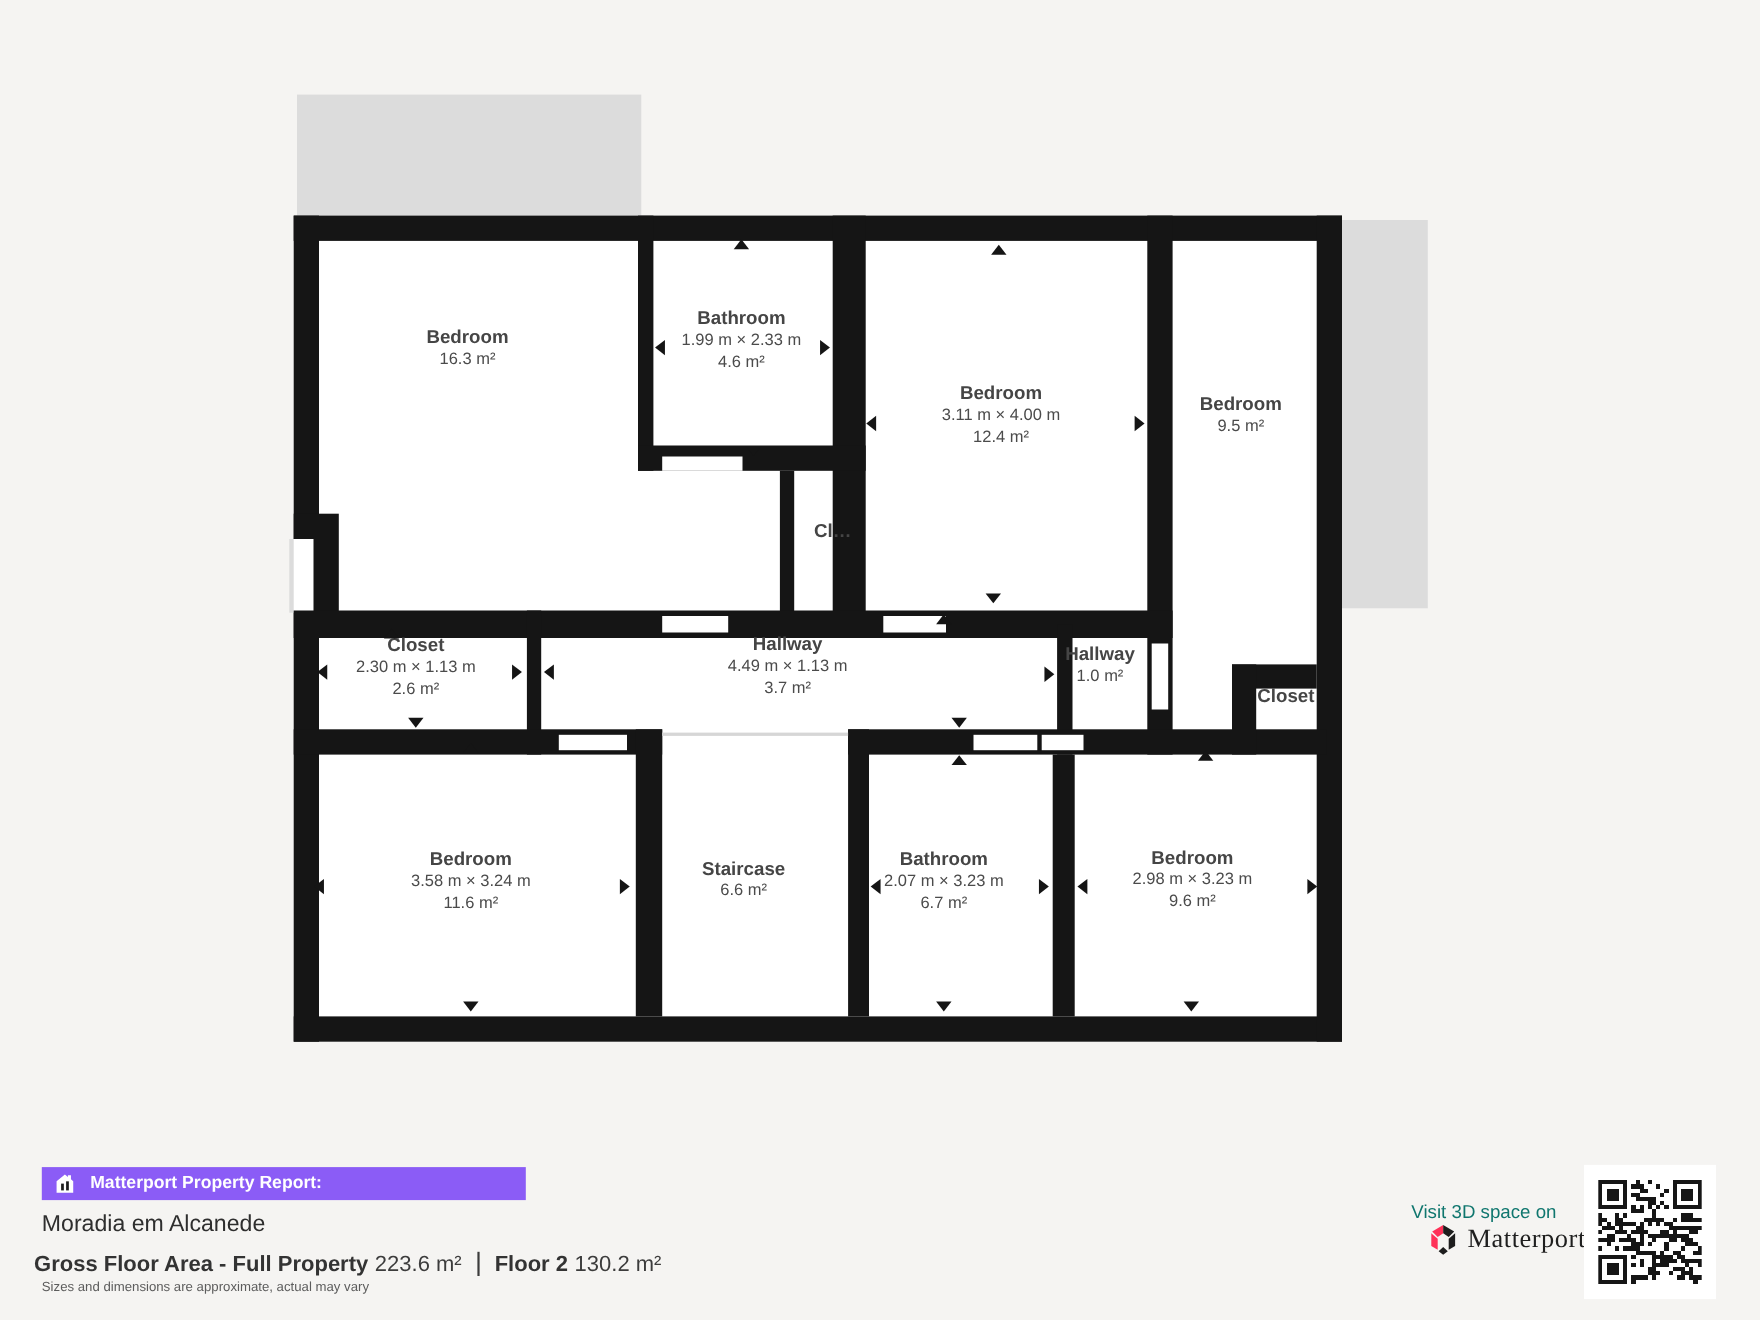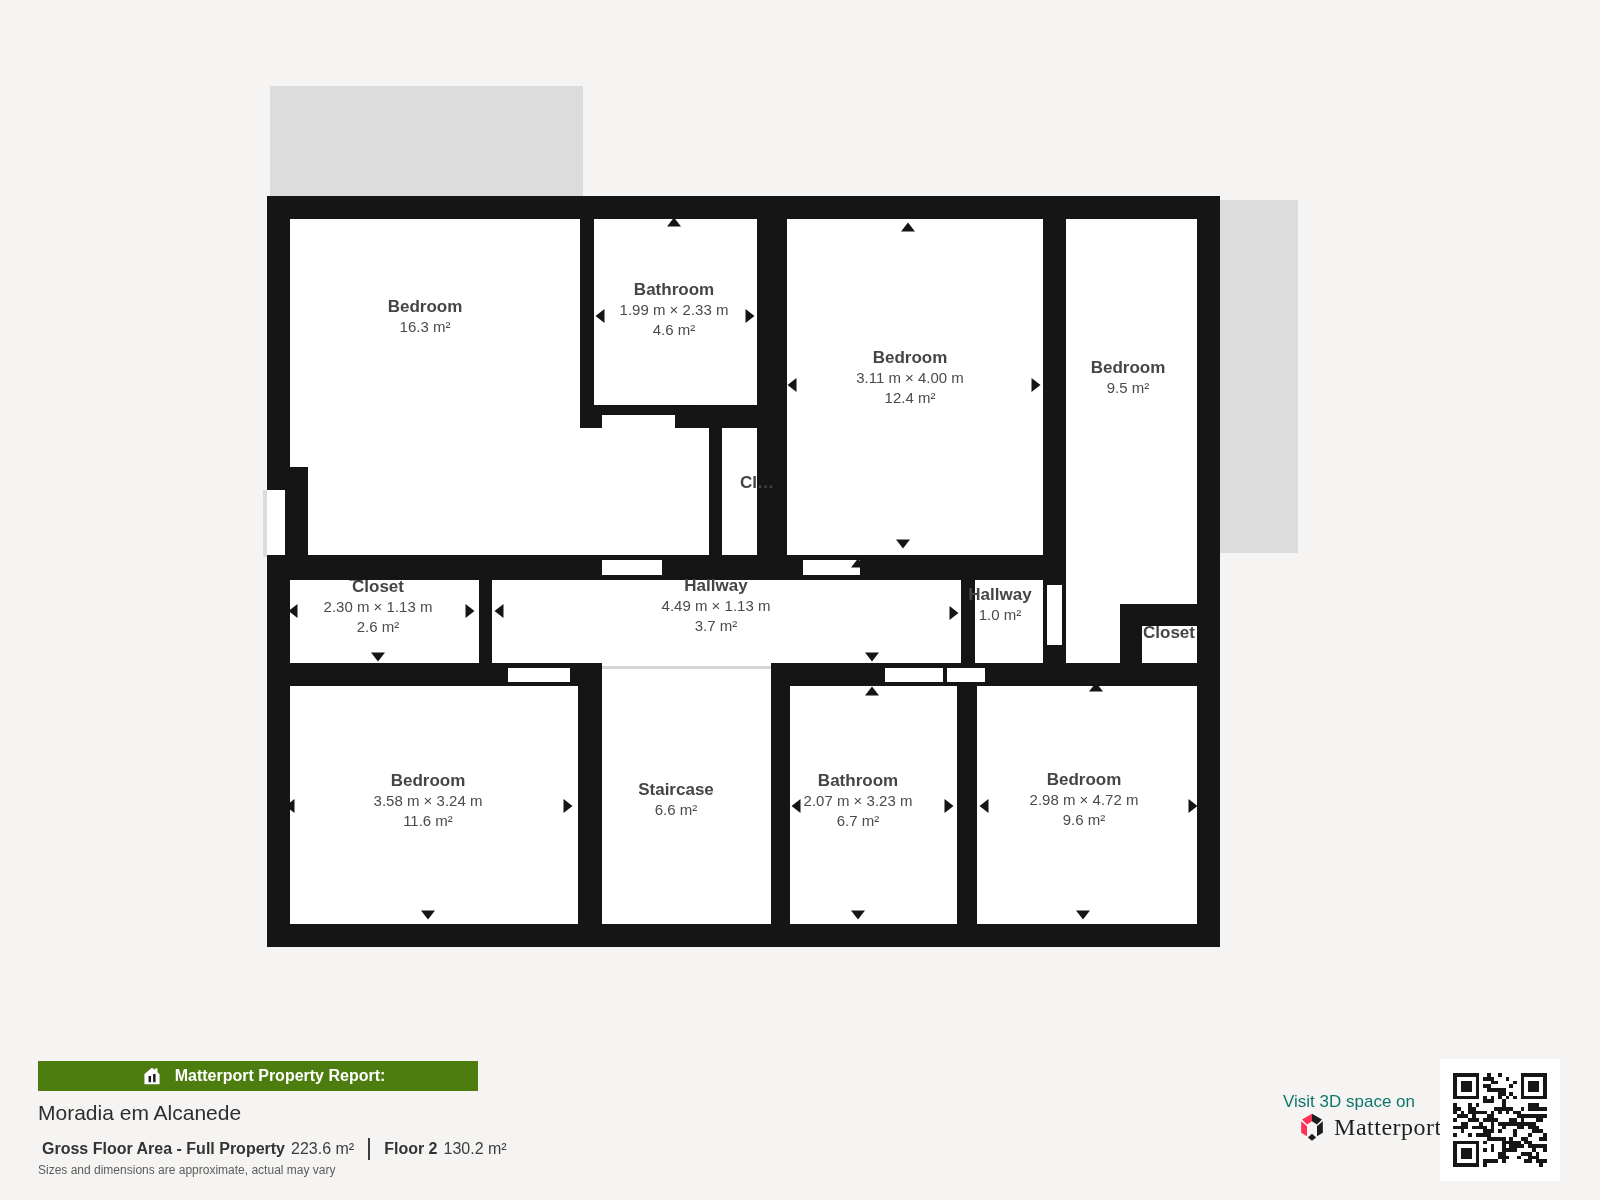--- a/index.html
+++ b/index.html
@@ -25,26 +25,26 @@
   .rdims:empty,.rarea:empty{display:none}
   .tri{position:absolute;width:0;height:0;border-style:solid;transform:translate(-50%,-50%)}
   .tri.up{border-width:0 7px 9px 7px;border-color:transparent transparent #151515 transparent}
   .tri.down{border-width:9px 7px 0 7px;border-color:#151515 transparent transparent transparent}
   .tri.left{border-width:7px 9px 7px 0;border-color:transparent #151515 transparent transparent}
   .tri.right{border-width:7px 0 7px 9px;border-color:transparent transparent transparent #151515}
 
   
   .report-bar{
     position:absolute;left:38px;top:1061px;width:440px;height:30px;
-    background:#4d7c0f;color:#ffffff;display:flex;align-items:center;justify-content:center;
+    background:#8b5cf6;color:#ffffff;display:flex;align-items:center;
   }
   .report-bar .txt{font-size:16px;font-weight:700;margin-left:12px}
   .report-bar svg{margin-left:10px}
   .prop-name{position:absolute;left:38px;top:1101px;font-size:21px;font-weight:400;color:#2e2e2e}
-  .gross-line{position:absolute;left:42px;top:1138px;height:22px;display:flex;align-items:center;font-size:16px;color:#3c3c3c}
+  .gross-line{position:absolute;left:31px;top:1138px;height:22px;display:flex;align-items:center;font-size:20px;color:#3c3c3c}
   .gross-line .b{font-weight:700;color:#333}
   .gross-line .sep{width:2px;height:22px;background:#3c3c3c;margin:0 14px}
   .gross-line .v{margin-left:6px}
   .disclaimer{position:absolute;left:38px;top:1163px;font-size:12px;color:#5c5c5c}
   .visit{position:absolute;left:1254px;top:1092px;width:190px;text-align:center;font-size:17px;color:#0f766e}
   .brandrow{position:absolute;left:1254px;top:1112px;width:190px;display:flex;align-items:center;justify-content:flex-end}
   .wordmark{font-family:"Liberation Serif","DejaVu Serif",serif;font-size:24px;color:#1f1f1f;margin-left:7px;letter-spacing:.5px}
   .wordmark sup{font-size:10px}
   .qr{position:absolute;left:1440px;top:1059px;width:120px;height:122px;background:#ffffff;box-sizing:border-box;padding:13px}
 </style>
@@ -145,21 +145,21 @@
     <div class="rname">Staircase</div>
     <div class="rarea">6.6 m²</div>
   </div>
   <div class="room-label" style="left:858px;top:770px">
     <div class="rname">Bathroom</div>
     <div class="rdims">2.07 m × 3.23 m</div>
     <div class="rarea">6.7 m²</div>
   </div>
   <div class="room-label" style="left:1084px;top:769px">
     <div class="rname">Bedroom</div>
-    <div class="rdims">2.98 m × 4.72 m</div>
+    <div class="rdims">2.98 m × 3.23 m</div>
     <div class="rarea">9.6 m²</div>
   </div>
 
   <div class="tri up" style="left:674px;top:222px"></div>
   <div class="tri down" style="left:685px;top:410px"></div>
   <div class="tri left" style="left:600px;top:316px"></div>
   <div class="tri right" style="left:750px;top:316px"></div>
 
   <div class="tri up" style="left:908px;top:227px"></div>
   <div class="tri down" style="left:903px;top:544px"></div>

